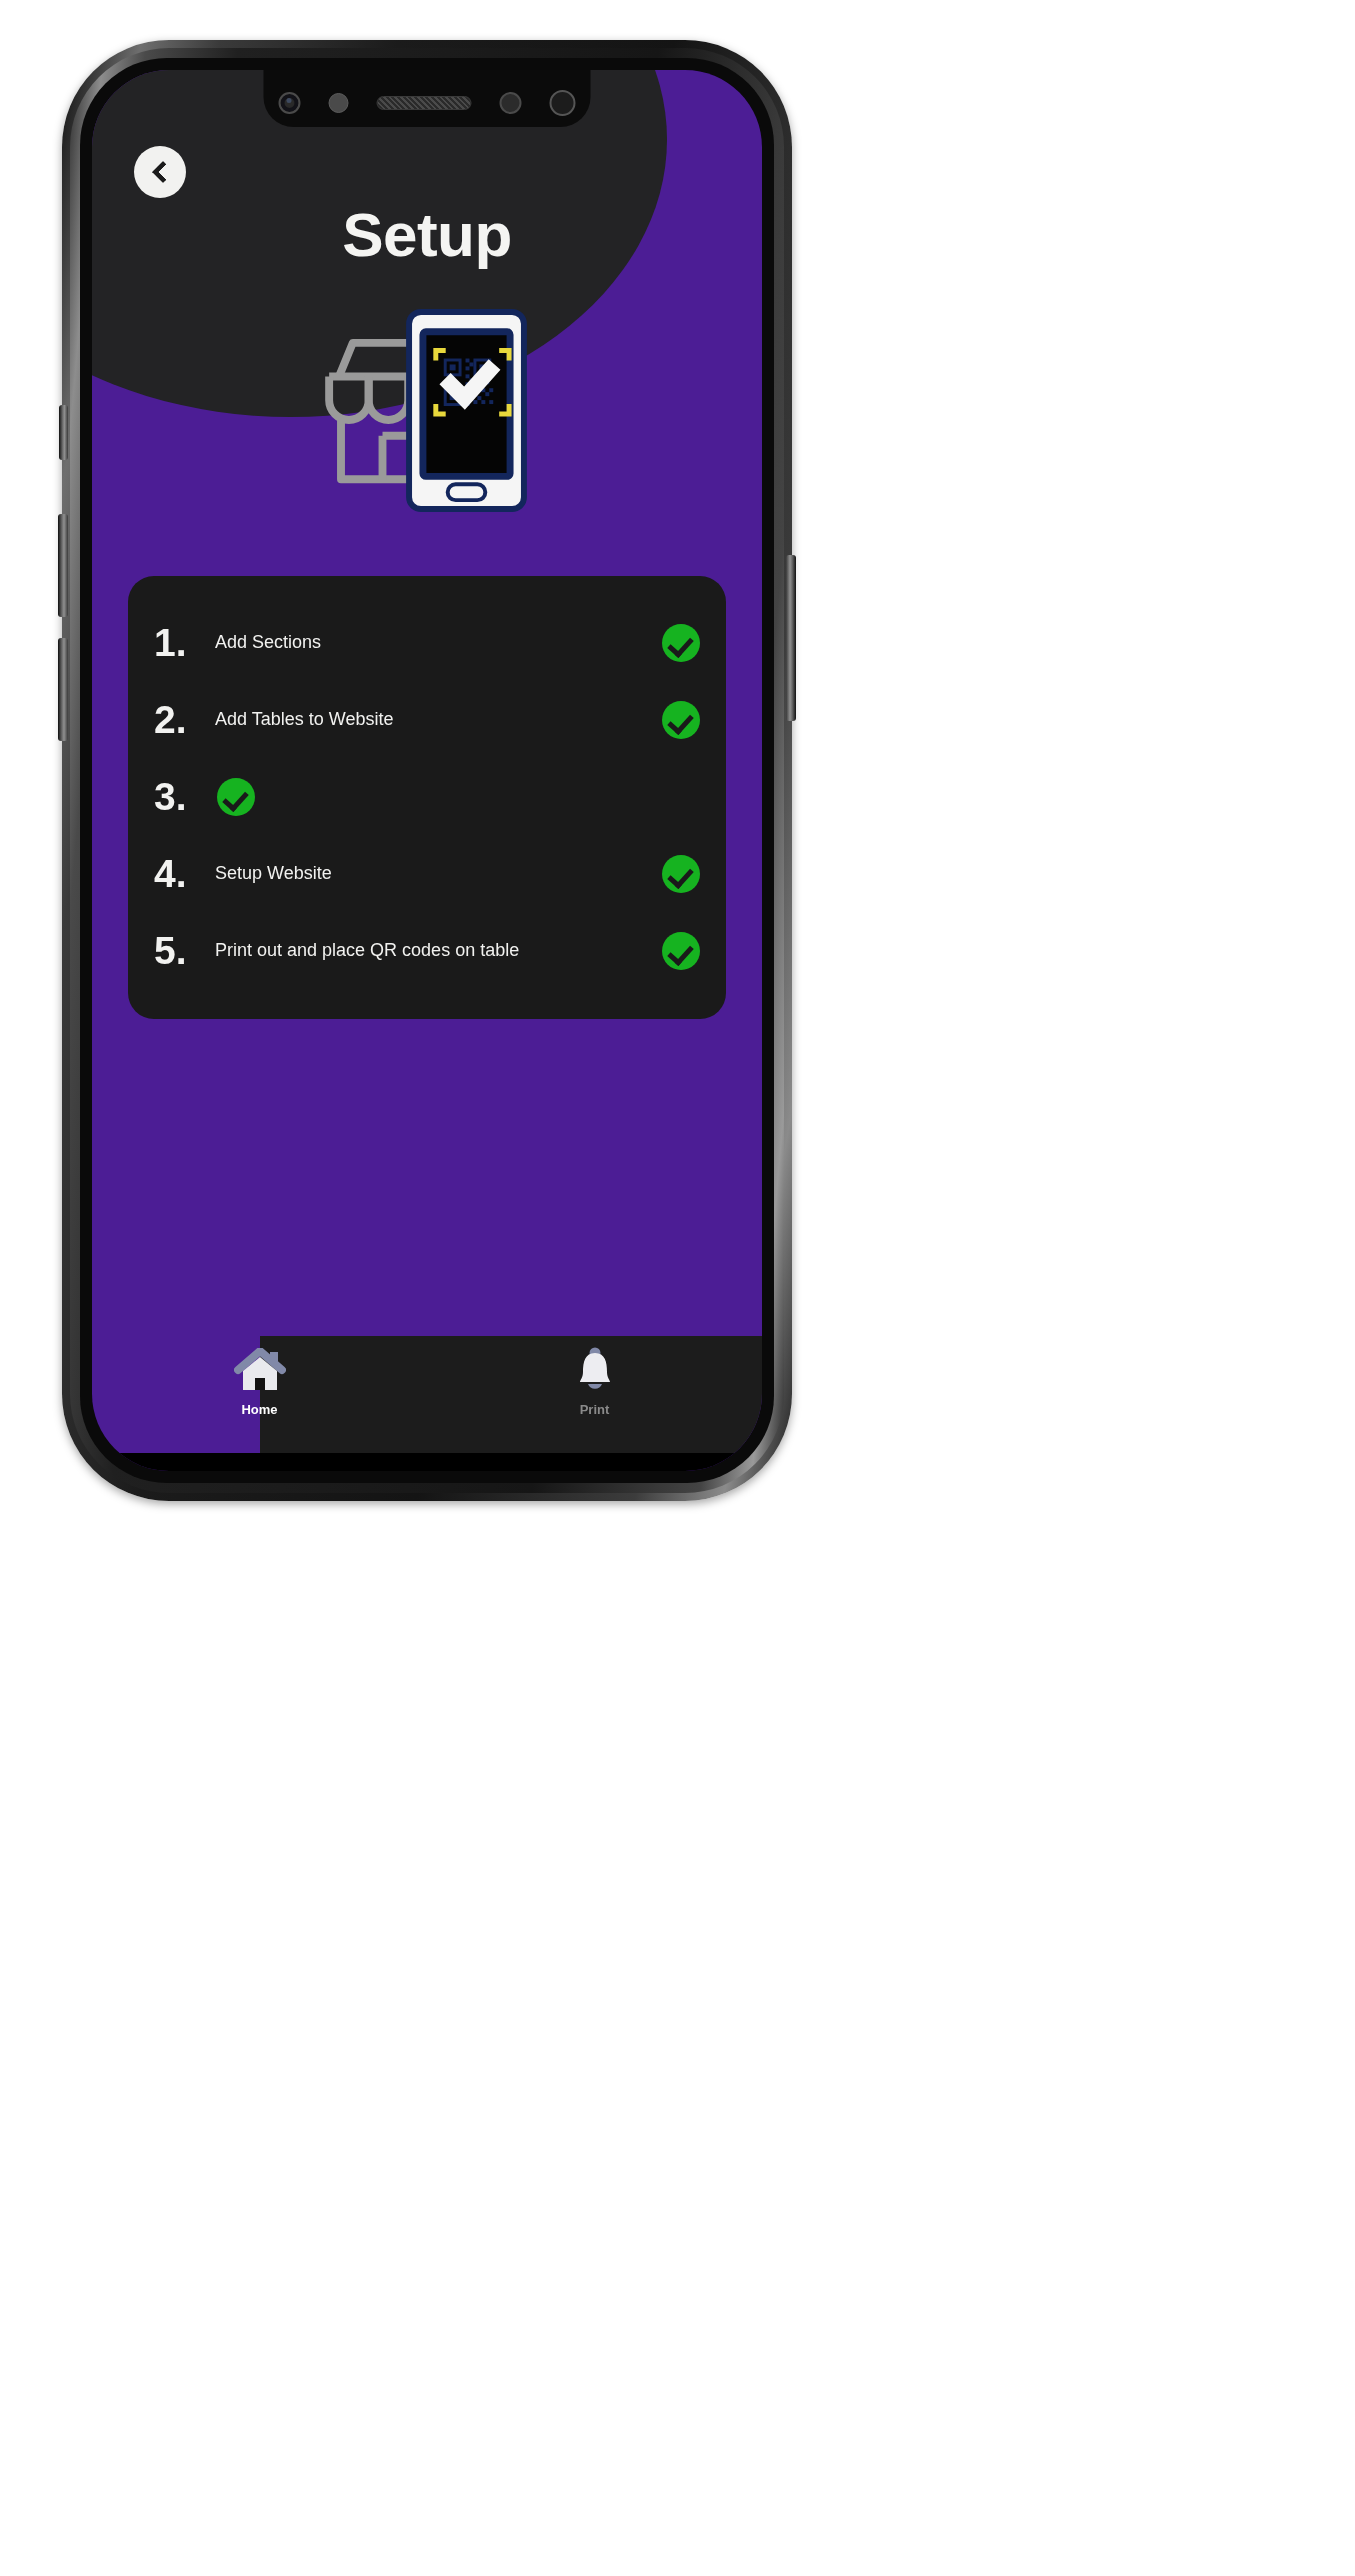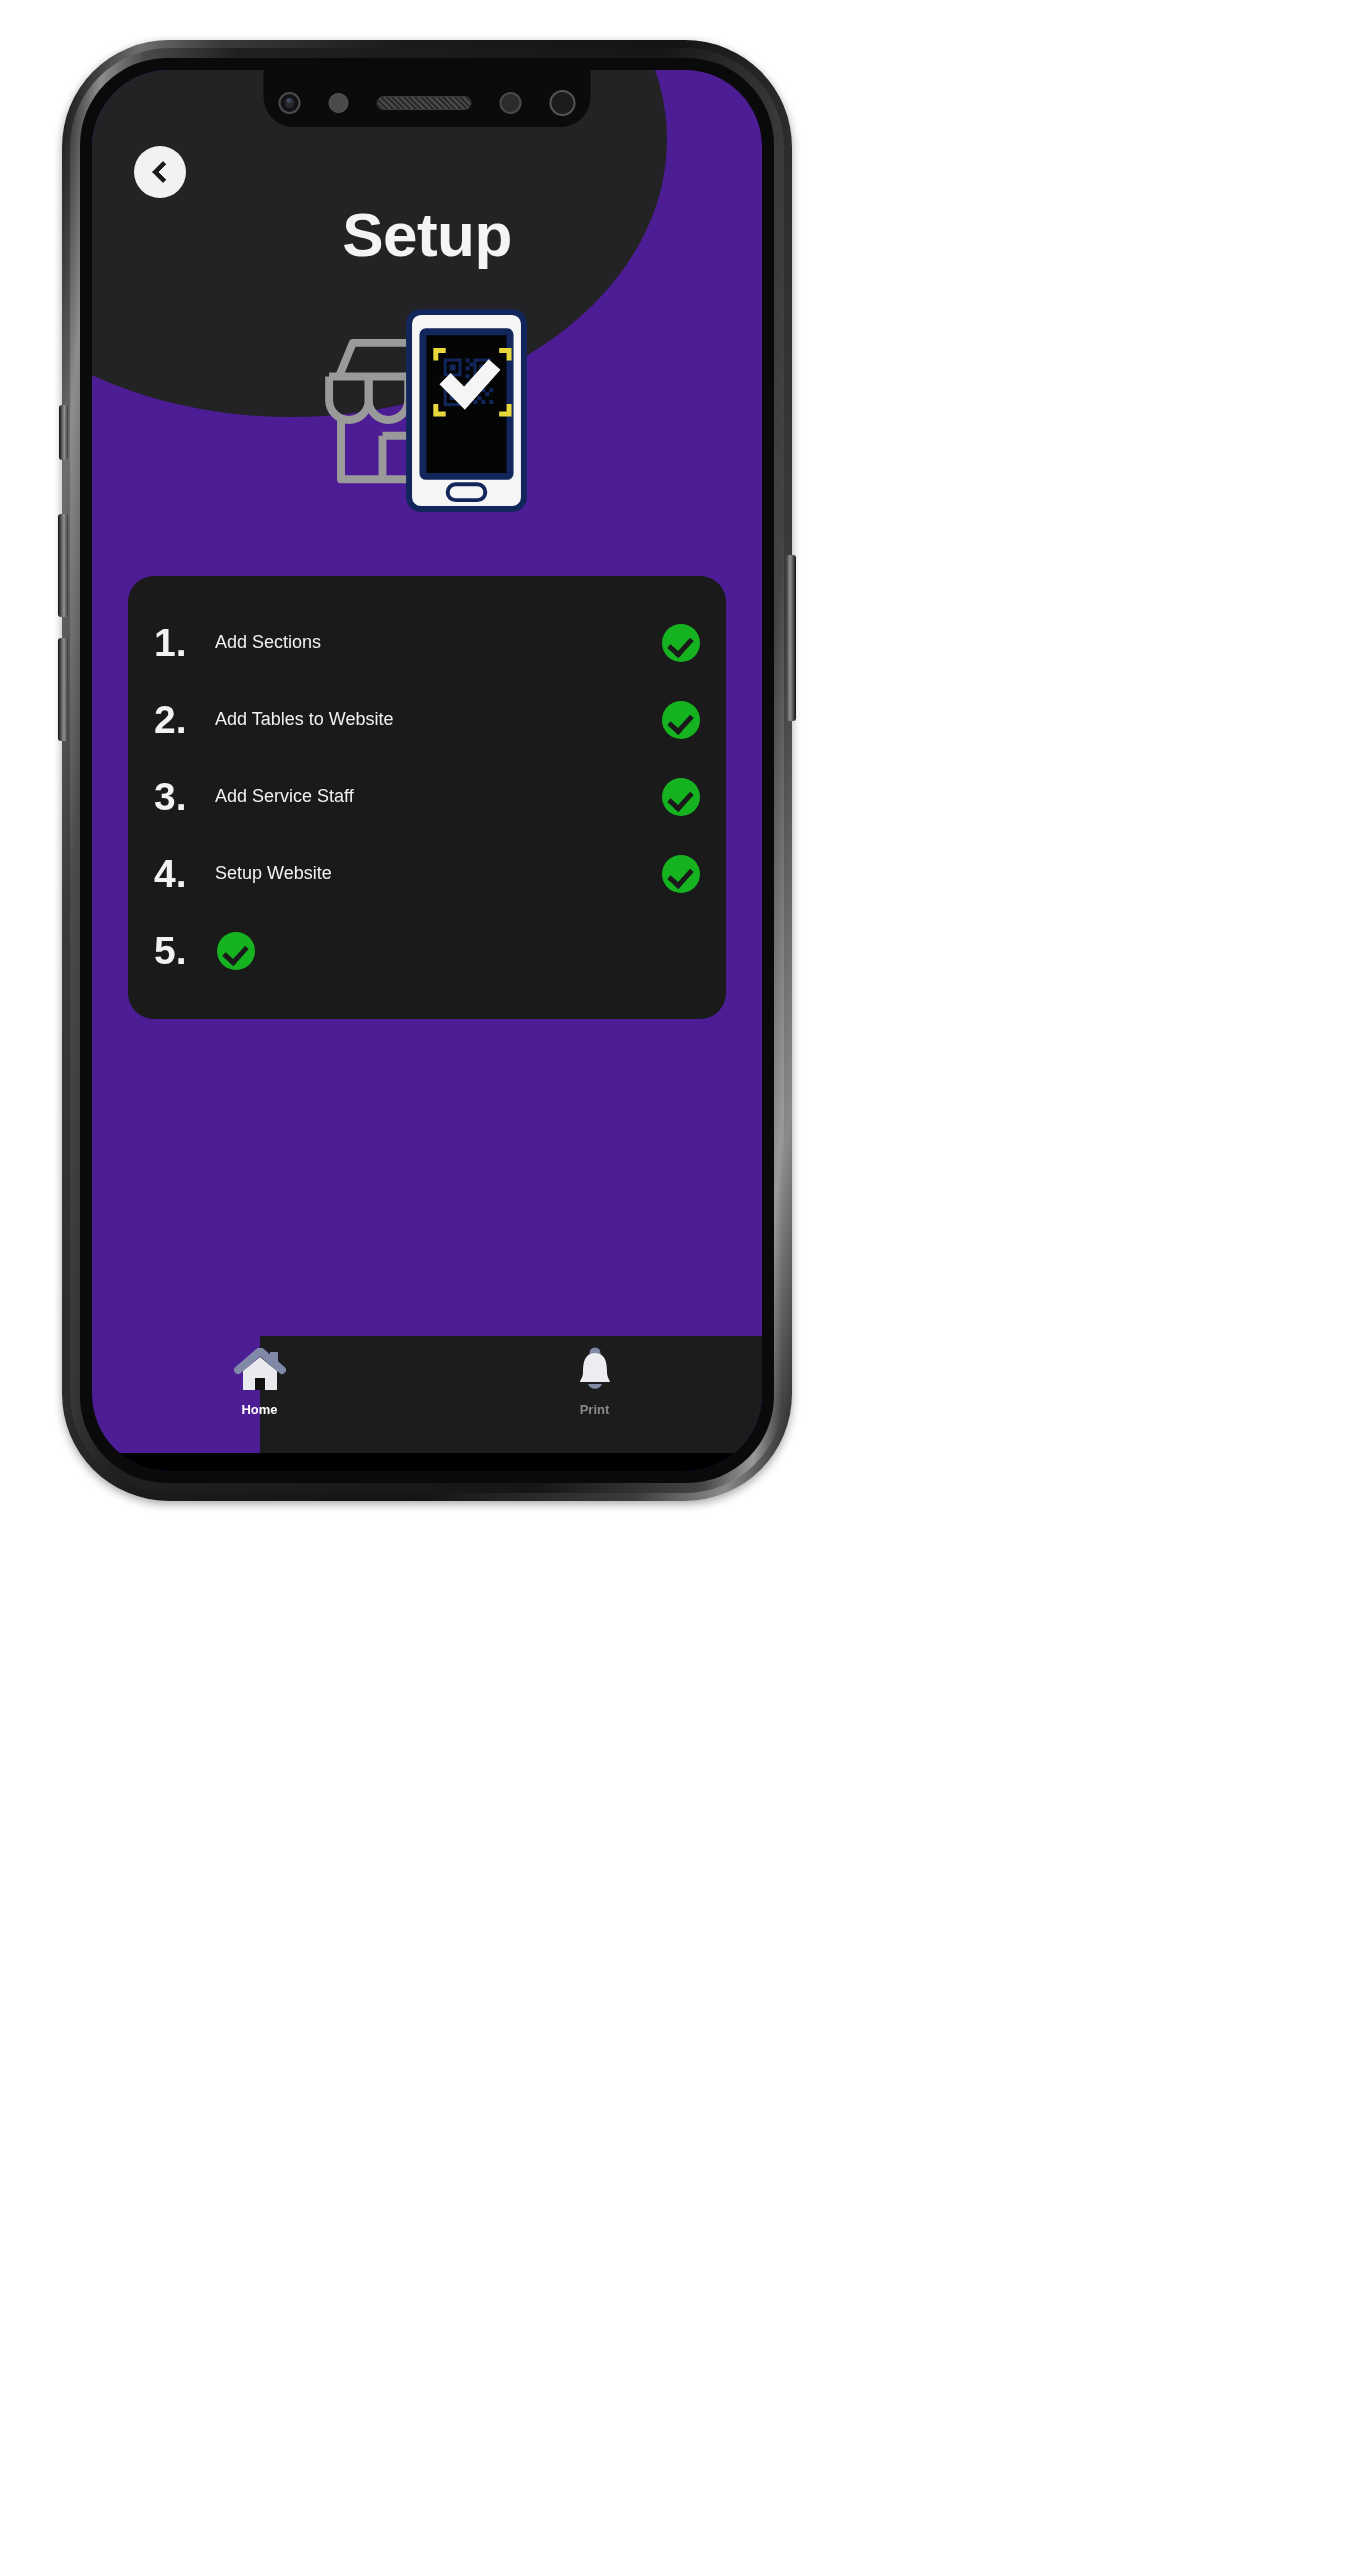--- a/index.html
+++ b/index.html
@@ -253,36 +253,36 @@
               <div class="row">
                 <div class="row-num">2.</div>
                 <div class="row-label">Add Tables to Website</div>
                 <div class="row-check">
                   <div class="chk"></div>
                 </div>
               </div>
 
               <div class="row">
                 <div class="row-num">3.</div>
-                <div class="row-label">Add Service Staff</div>
                 <div class="row-check">
                   <div class="chk"></div>
                 </div>
               </div>
 
               <div class="row">
                 <div class="row-num">4.</div>
                 <div class="row-label">Setup Website</div>
                 <div class="row-check">
                   <div class="chk"></div>
                 </div>
               </div>
 
               <div class="row">
                 <div class="row-num">5.</div>
+                <div class="row-label">Print out and place QR codes on table</div>
                 <div class="row-check">
                   <div class="chk"></div>
                 </div>
               </div>
 
             </div>
 
 
             <div class="nav">
               <div class="nav-panel"></div>

